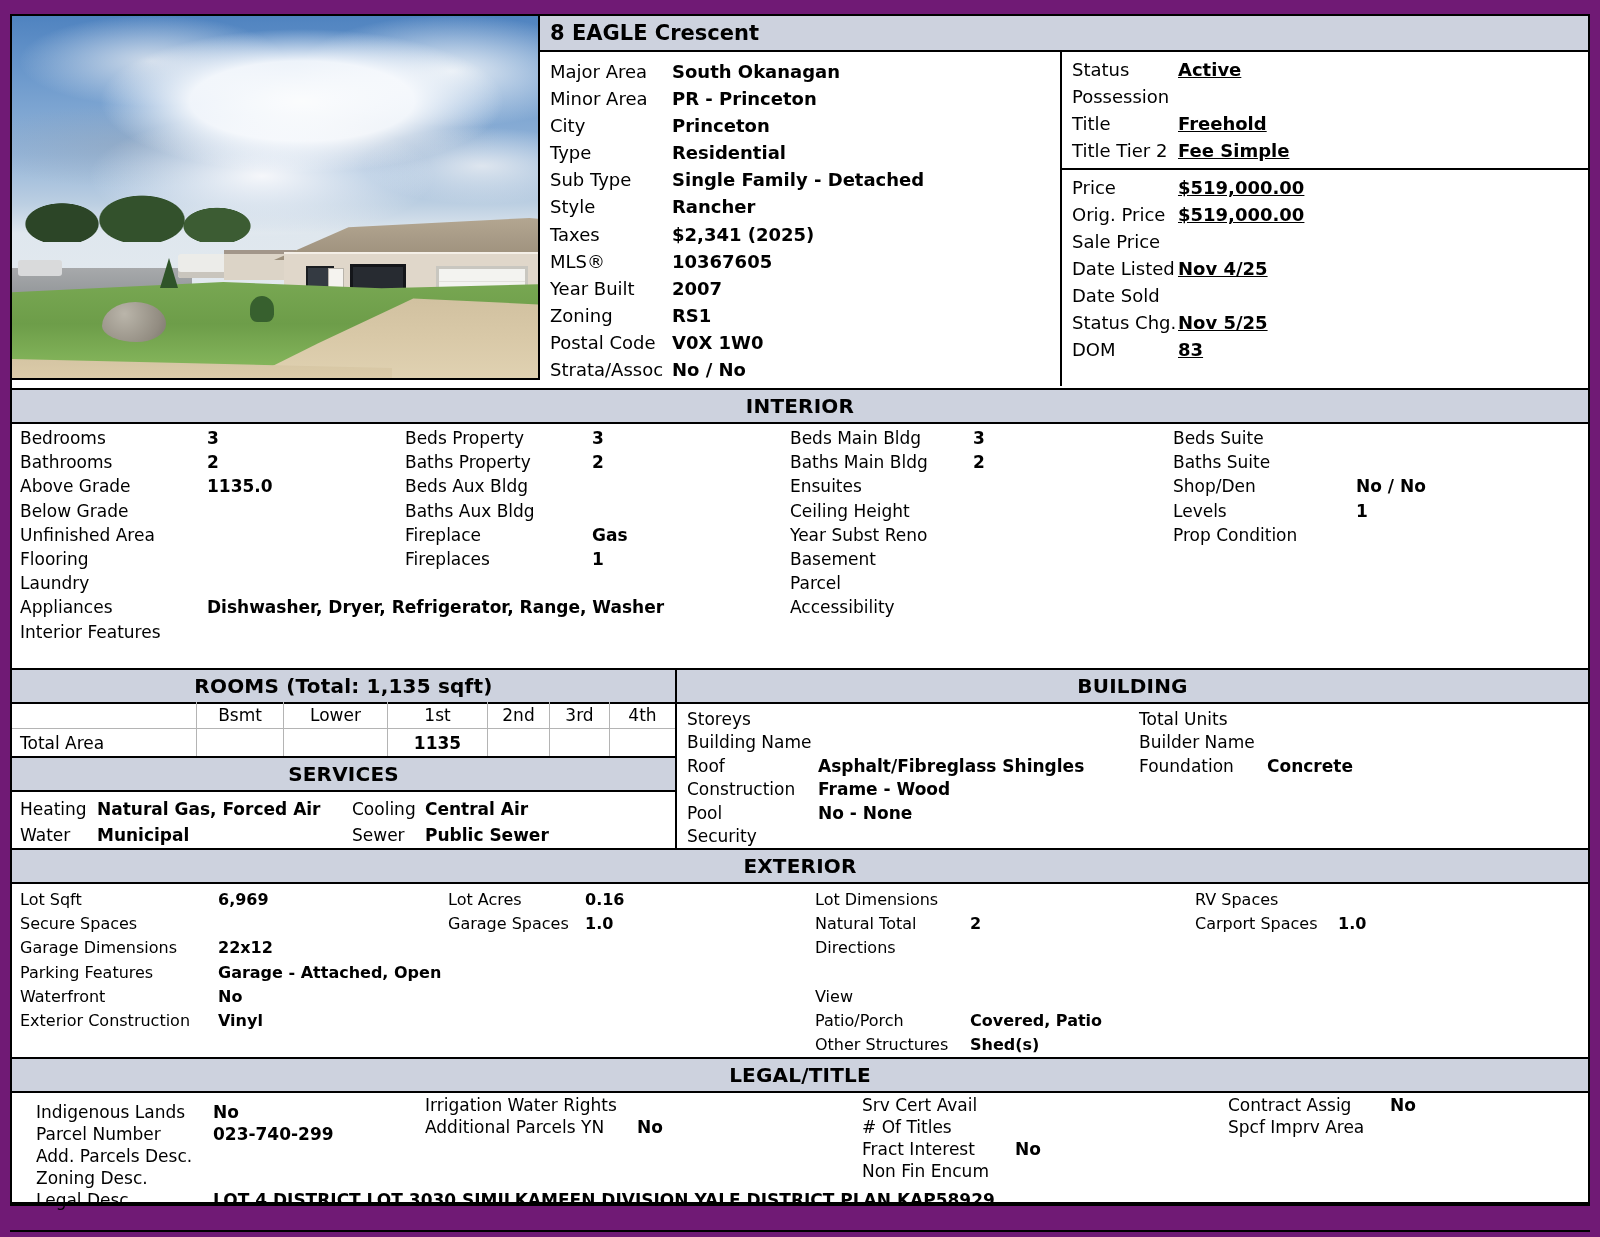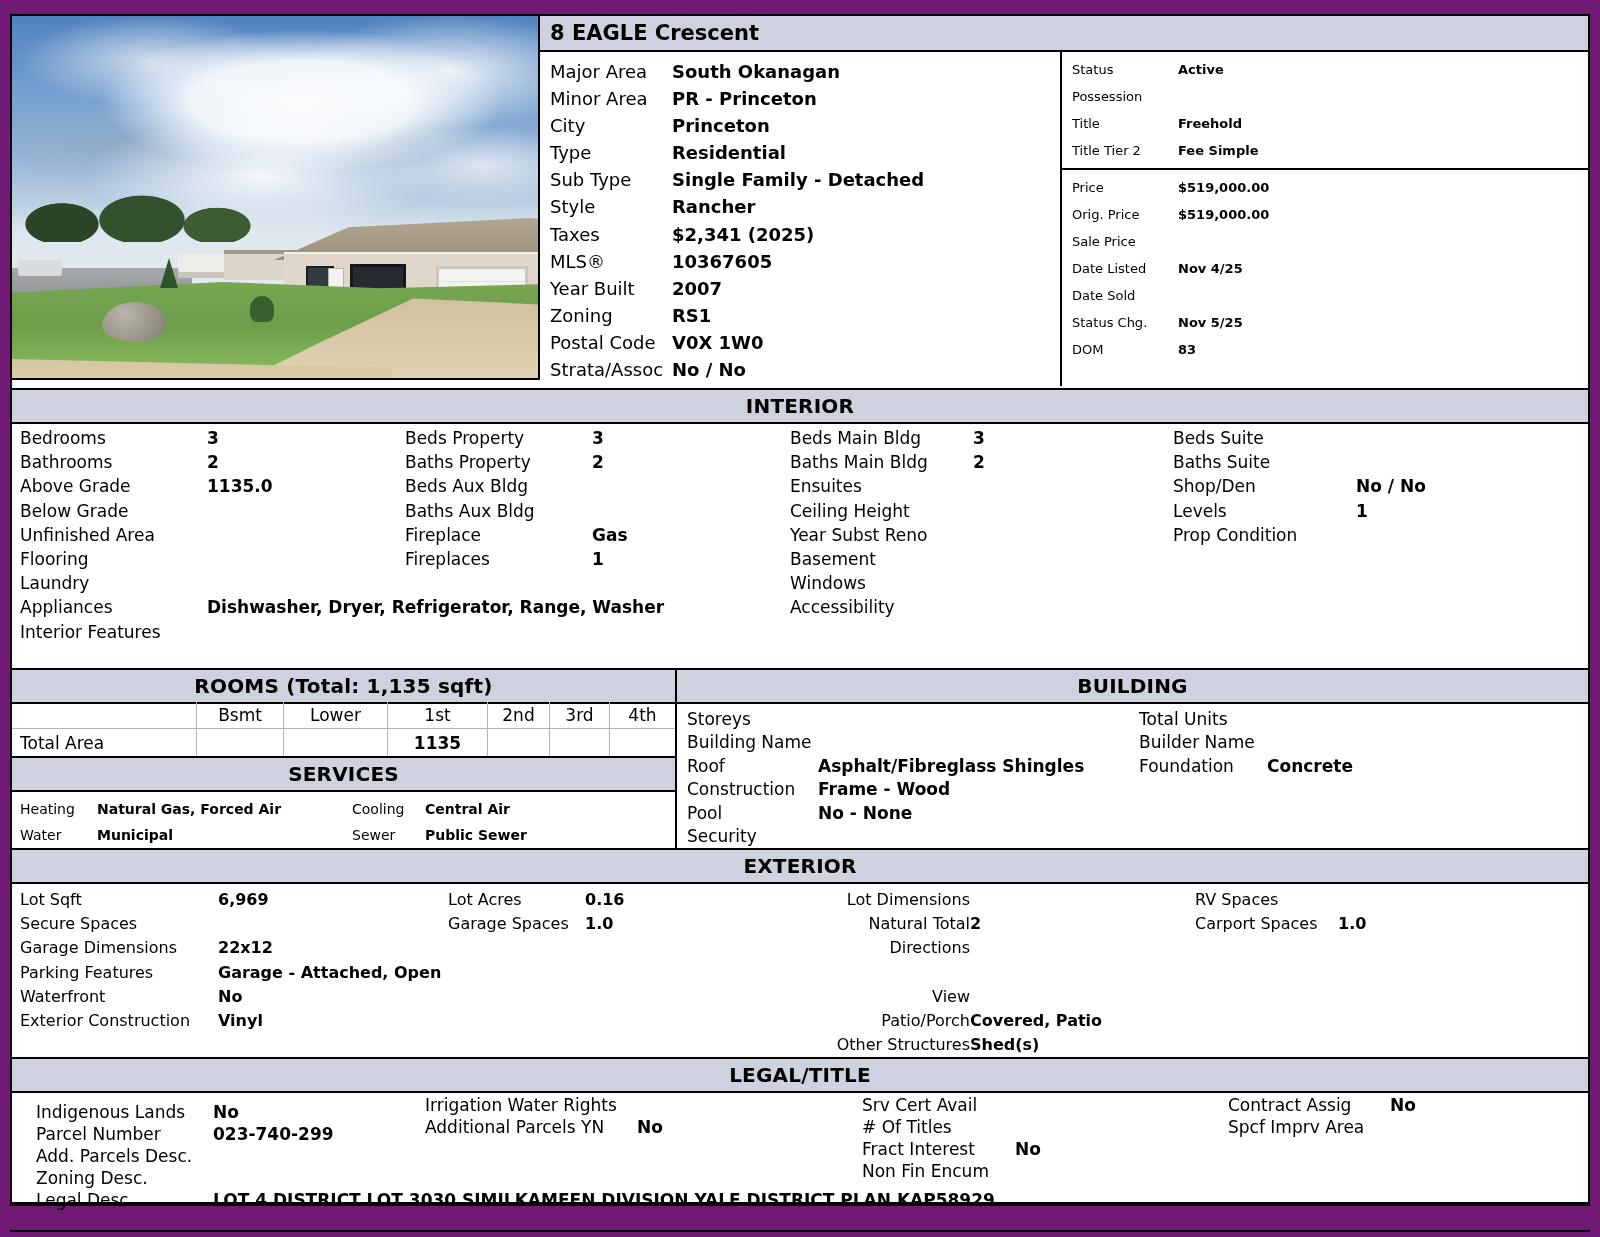--- a/index.html
+++ b/index.html
@@ -18,38 +18,38 @@
              font-weight:bold; font-size:21px; padding-left:10px; }
 
   
   .col { position:absolute; white-space:nowrap; }
   .frow { white-space:nowrap; }
   .lb { display:inline-block; vertical-align:top; }
   .vl { font-weight:bold; }
 
   .sumL .frow { height:27.1px; line-height:27.1px; font-size:18px; }
   .sumL .lb { width:122px; }
-  .sumR .frow { height:27px; line-height:27px; font-size:13px; }
+  .sumR .frow { height:27px; line-height:27px; font-size:18px;text-decoration:underline; }
   .sumR .lb { width:106px; }
 
   .int .frow { height:24.2px; line-height:24.2px; font-size:17px; }
   .intc1 .lb { width:187px; } .intc2 .lb { width:187px; }
   .intc3 .lb { width:183px; } .intc4 .lb { width:183px; }
 
   .bld .frow { height:23.4px; line-height:23.4px; font-size:17px; }
   .bldc1 .lb { width:131px; } .bldc2 .lb { width:128px; }
 
-  .svc .frow { height:26px; line-height:26px; font-size:14px; }
+  .svc .frow { height:26px; line-height:26px; font-size:17px; }
   .svc .lb1 { display:inline-block; width:77px; }
   .svc .v1  { display:inline-block; width:255px; font-weight:bold; }
   .svc .lb2 { display:inline-block; width:73px; }
 
   .ext .frow { height:24.2px; line-height:24.2px; font-size:16px; }
   .extc1 .lb { width:198px; } .extc2 .lb { width:137px; }
-  .extc3 .lb { width:155px;text-align:right; } .extc4 .lb { width:143px; }
+  .extc3 .lb { width:155px; } .extc4 .lb { width:143px; }
 
   .leg .frow { height:22px; line-height:22px; font-size:17px; }
   .legc1 .lb { width:177px; } .legc2 .lb { width:212px; }
   .legc3 .lb { width:153px; } .legc4 .lb { width:162px; }
 
   
   .rtable { position:absolute; left:0; top:686px; width:663px; height:54px; display:grid;
             grid-template-columns:185px 87px 104px 100px 62px 60px 65px;
             grid-template-rows:27px 27px; font-size:17px; }
   .rcell { border-right:1px solid #b4b4b4; display:flex; align-items:center; justify-content:center;text-align:center; }
@@ -196,21 +196,21 @@
       <div class="frow"><span class="lb">Fireplace</span><span class="vl">Gas</span></div>
       <div class="frow"><span class="lb">Fireplaces</span><span class="vl">1</span></div>
     </div>
     <div class="col int intc3" style="left:778px; top:410px;">
       <div class="frow"><span class="lb">Beds Main Bldg</span><span class="vl">3</span></div>
       <div class="frow"><span class="lb">Baths Main Bldg</span><span class="vl">2</span></div>
       <div class="frow"><span class="lb">Ensuites</span><span class="vl"></span></div>
       <div class="frow"><span class="lb">Ceiling Height</span><span class="vl"></span></div>
       <div class="frow"><span class="lb">Year Subst Reno</span><span class="vl"></span></div>
       <div class="frow"><span class="lb">Basement</span><span class="vl"></span></div>
-      <div class="frow"><span class="lb">Windows</span><span class="vl"></span></div>
+      <div class="frow"><span class="lb">Parcel</span><span class="vl"></span></div>
       <div class="frow"><span class="lb">Accessibility</span><span class="vl"></span></div>
     </div>
     <div class="col int intc4" style="left:1161px; top:410px;">
       <div class="frow"><span class="lb">Beds Suite</span><span class="vl"></span></div>
       <div class="frow"><span class="lb">Baths Suite</span><span class="vl"></span></div>
       <div class="frow"><span class="lb">Shop/Den</span><span class="vl">No / No</span></div>
       <div class="frow"><span class="lb">Levels</span><span class="vl">1</span></div>
       <div class="frow"><span class="lb">Prop Condition</span><span class="vl"></span></div>
     </div>
 

